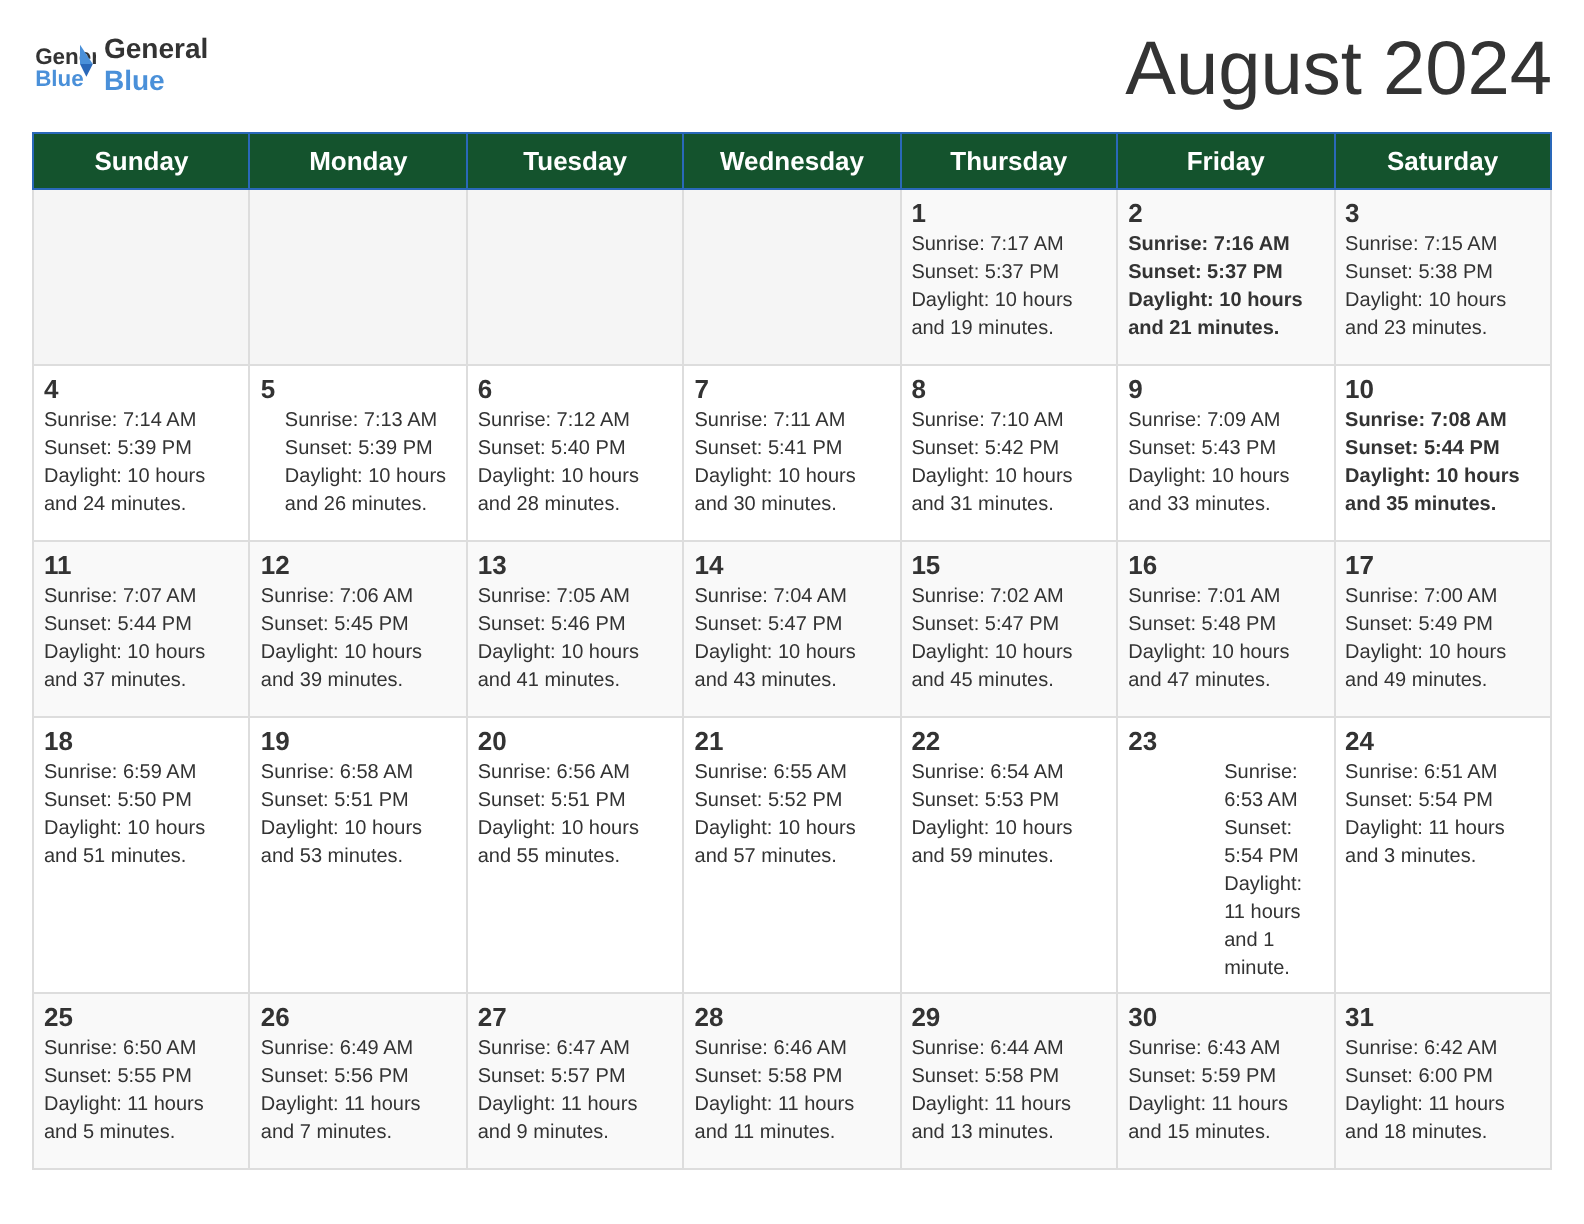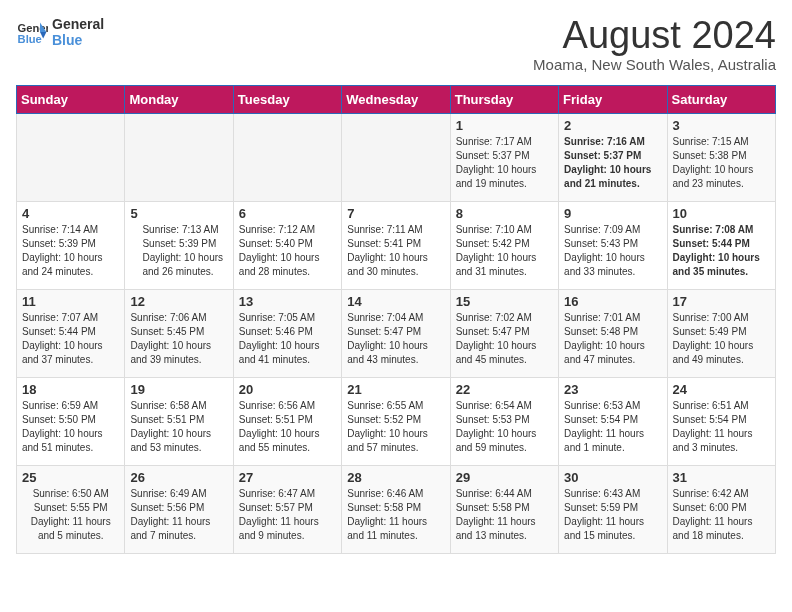--- a/index.html
+++ b/index.html
@@ -38,26 +38,26 @@
       font-size: 15px;
       color: #555;
       margin-top: 2px;
     }
     table {
       width: 100%;
       border-collapse: collapse;
       table-layout: fixed;
     }
     thead tr th {
-      background: #be185d;
+      background: #14532d;
       color: #fff;
       font-size: 13px;
       font-weight: bold;
       padding: 6px 4px;
-      text-align: left;
+      text-align: center;
       border: 1px solid #2a68b9;
     }
     tbody tr td {
       vertical-align: top;
       padding: 4px 5px;
       font-size: 10px;
       color: #333;
       border: 1px solid #ddd;
       height: 88px;
       background: #fff;
@@ -91,21 +91,20 @@
       <polygon points="30,8 38,20 30,20" fill="#4a90d9"></polygon>
       <polygon points="30,20 38,20 34,28" fill="#2a68b9"></polygon>
     </svg>
     <div>
       <div style="font-size:14px;font-weight:bold;color:#333;">General</div>
       <div style="font-size:14px;font-weight:bold;color:#4a90d9;">Blue</div>
     </div>
   </div>
   <div class="title-block">
     <div class="calendar-title">August 2024</div>
-    <div class="calendar-subtitle">Moama, New South Wales, Australia</div>
   </div>
 </div>
 
 <table>
   <thead>
     <tr>
       <th>Sunday</th>
       <th>Monday</th>
       <th>Tuesday</th>
       <th>Wednesday</th>
@@ -275,37 +274,37 @@
         </td>
         <td>
           <div class="day-num">22</div>
           <div class="day-info" style="white-space: pre-line;">Sunrise: 6:54 AM
 Sunset: 5:53 PM
 Daylight: 10 hours
 and 59 minutes.</div>
         </td>
         <td>
           <div class="day-num">23</div>
-          <div class="day-info" style="white-space: pre-line;">Sunrise: 6:53 AM
+          <div class="day-info" style="white-space: pre-line; margin-left: 48px;">Sunrise: 6:53 AM
 Sunset: 5:54 PM
 Daylight: 11 hours
 and 1 minute.</div>
         </td>
         <td>
           <div class="day-num">24</div>
           <div class="day-info" style="white-space: pre-line;">Sunrise: 6:51 AM
 Sunset: 5:54 PM
 Daylight: 11 hours
 and 3 minutes.</div>
         </td>
       </tr>
       <tr>
         <td>
           <div class="day-num">25</div>
-          <div class="day-info" style="white-space: pre-line; text-align: center;">Sunrise: 6:50 AM
+          <div class="day-info" style="white-space: pre-line;">Sunrise: 6:50 AM
 Sunset: 5:55 PM
 Daylight: 11 hours
 and 5 minutes.</div>
         </td>
         <td>
           <div class="day-num">26</div>
           <div class="day-info" style="white-space: pre-line;">Sunrise: 6:49 AM
 Sunset: 5:56 PM
 Daylight: 11 hours
 and 7 minutes.</div>

